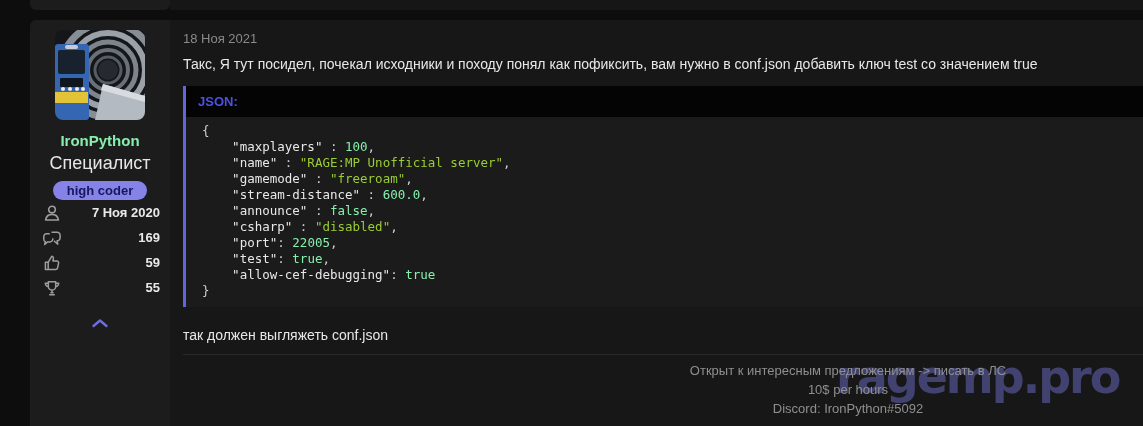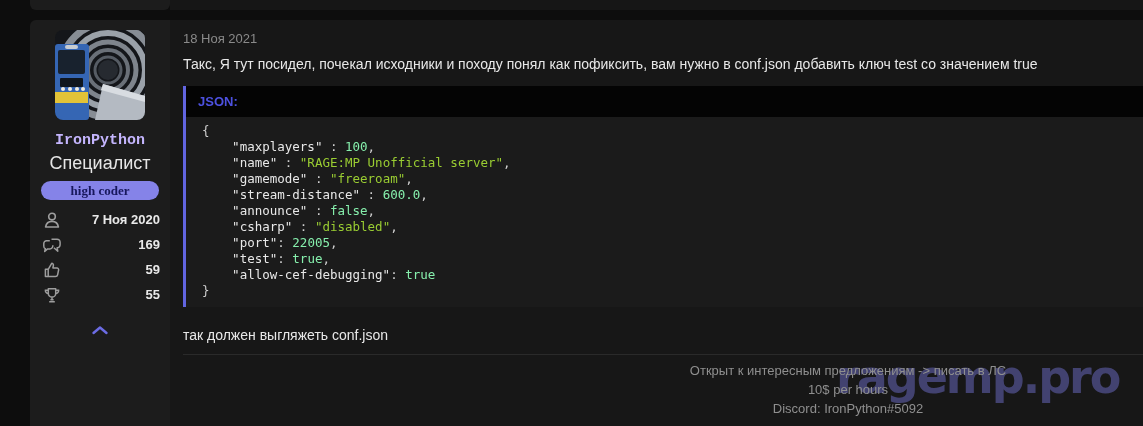--- a/index.html
+++ b/index.html
@@ -15,24 +15,24 @@
   .prev-strip .prev-side { width:140px; background:#1c1c1c; border-radius:0 0 6px 6px; }
   .prev-strip .prev-main { flex:1; background:#161616; }
 
   
   .card { position:absolute; left:30px; top:20px; width:1470px; height:410px; display:flex; border-radius:6px 6px 0 0; overflow:hidden; }
 
   
   .sidebar { width:140px; flex-shrink:0; background:#1c1c1c; display:flex; flex-direction:column; align-items:center; padding-top:10px; }
   .avatar { width:90px; height:90px; border-radius:8px; overflow:hidden; cursor:pointer; }
   .avatar svg { display:block; }
-  .username { margin-top:12px; color:#c4b5fd; font-size:15px; font-weight:600; cursor:pointer;font-family:Liberation Mono, monospace; }
+  .username { margin-top:12px; color:#86efac; font-size:15px; font-weight:600; cursor:pointer; }
   .role { margin-top:4px; color:#e6e6e6; font-size:18px; }
-  .badge { margin-top:7px; background:#8583e8; color:#17175c; font-size:13px; font-weight:600; border-radius:10px; height:19px; line-height:19px; width:118px; text-align:center;font-family:Liberation Serif, serif; }
-  .stats { width:100%; margin-top:7px; padding:0 10px 0 12px; }
+  .badge { margin-top:7px; background:#8583e8; color:#17175c; font-size:13px; font-weight:600; border-radius:10px; height:19px; line-height:19px; width:94px; text-align:center; }
+  .stats { width:100%; padding:0 10px 0 12px; }
   .stat-row { display:flex; align-items:center; justify-content:space-between; height:25px; }
   .stat-row svg { display:block; }
   .stat-value { color:#e9e9e9; font-size:13px; font-weight:700; }
   .collapse { margin-top:14px; cursor:pointer; }
 
   
   .main { flex:1; background:#171717; padding:11px 14px 0 13px; position:relative; }
   .date { color:#8a8a8a; font-size:13px; }
   .post-text { margin-top:10px; color:#e8e8e8; font-size:14px; }
 

